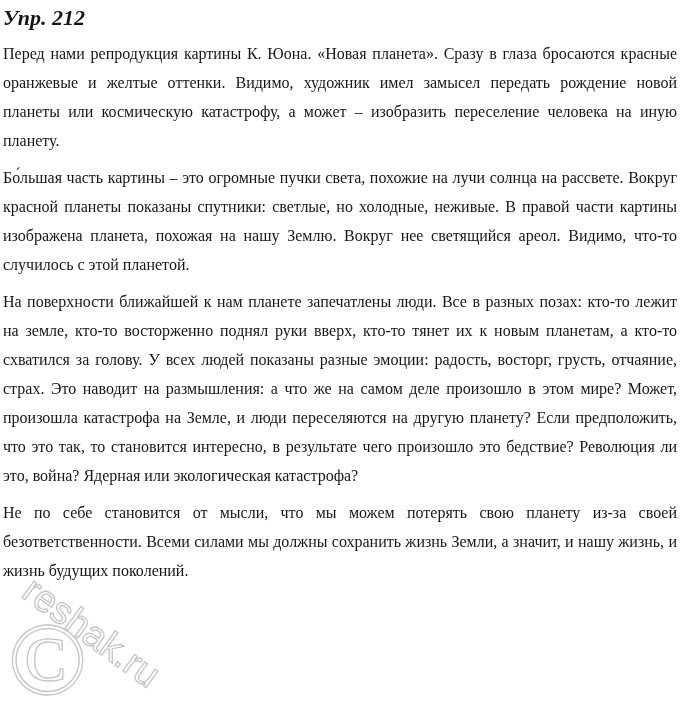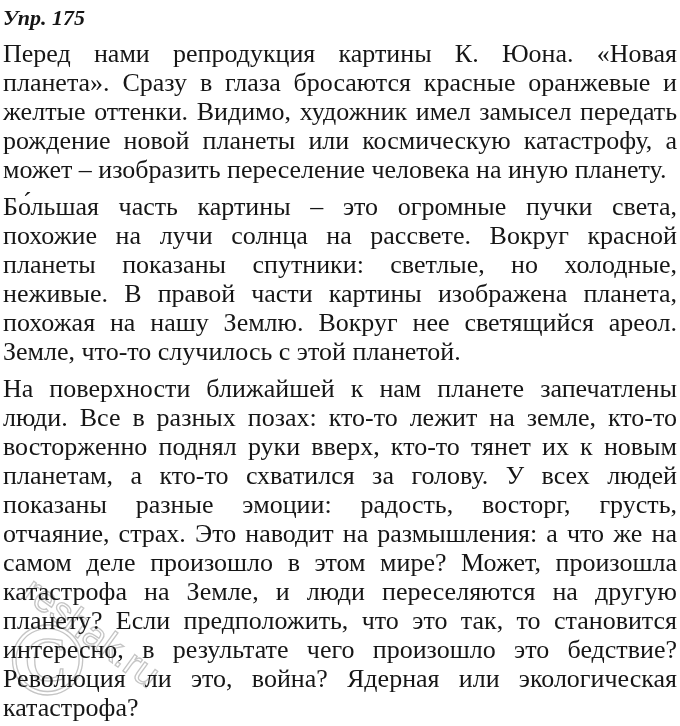--- a/index.html
+++ b/index.html
@@ -30,21 +30,21 @@
   }
   .exercise-number {
     font-weight: bold;
     font-style: italic;
   }
   .site-copyright {
     font-weight: normal;
     font-style: normal;
   }
   .content p {
-    font-size: 26px;
+    font-size: 16px;
     line-height: 29px;
     text-align: justify;
     margin: 0 0 8px 0;
   }
   .content p:last-child {
     margin-bottom: 0;
   }
   .watermark {
     position: absolute;
     left: 6px;
@@ -57,23 +57,23 @@
 <body>
 
 <svg class="watermark" width="175" height="160" viewBox="0 0 175 160" aria-hidden="true">
   <text transform="translate(14,30) rotate(36)" font-family="Liberation Sans, DejaVu Sans, sans-serif" font-size="38" fill="none" stroke="#c5c5c5" stroke-width="1.3">reshak.ru</text>
   <text x="2" y="128" font-family="Liberation Serif, DejaVu Serif, serif" font-size="104" fill="none" stroke="#c5c5c5" stroke-width="1.3">©</text>
 </svg>
 
 <div class="page">
 
   <div class="header-row">
-    <span class="exercise-number">Упр. 175</span>
+    <span class="exercise-number">Упр. 212</span>
   </div>
 
   <div class="content">
     <p>Перед нами репродукция картины К. Юона. «Новая планета». Сразу в глаза бросаются красные оранжевые и желтые оттенки. Видимо, художник имел замысел передать рождение новой планеты или космическую катастрофу, а может – изобразить переселение человека на иную планету.</p>
-    <p>Бо́льшая часть картины – это огромные пучки света, похожие на лучи солнца на рассвете. Вокруг красной планеты показаны спутники: светлые, но холодные, неживые. В правой части картины изображена планета, похожая на нашу Землю. Вокруг нее светящийся ареол. Земле, что-то случилось с этой планетой.</p>
+    <p>Бо́льшая часть картины – это огромные пучки света, похожие на лучи солнца на рассвете. Вокруг красной планеты показаны спутники: светлые, но холодные, неживые. В правой части картины изображена планета, похожая на нашу Землю. Вокруг нее светящийся ареол. Видимо, что-то случилось с этой планетой.</p>
     <p>На поверхности ближайшей к нам планете запечатлены люди. Все в разных позах: кто-то лежит на земле, кто-то восторженно поднял руки вверх, кто-то тянет их к новым планетам, а кто-то схватился за голову. У всех людей показаны разные эмоции: радость, восторг, грусть, отчаяние, страх. Это наводит на размышления: а что же на самом деле произошло в этом мире? Может, произошла катастрофа на Земле, и люди переселяются на другую планету? Если предположить, что это так, то становится интересно, в результате чего произошло это бедствие? Революция ли это, война? Ядерная или экологическая катастрофа?</p>
     <p>Не по себе становится от мысли, что мы можем потерять свою планету из-за своей безответственности. Всеми силами мы должны сохранить жизнь Земли, а значит, и нашу жизнь, и жизнь будущих поколений.</p>
   </div>
 
 </div>
 
 </body></html>

